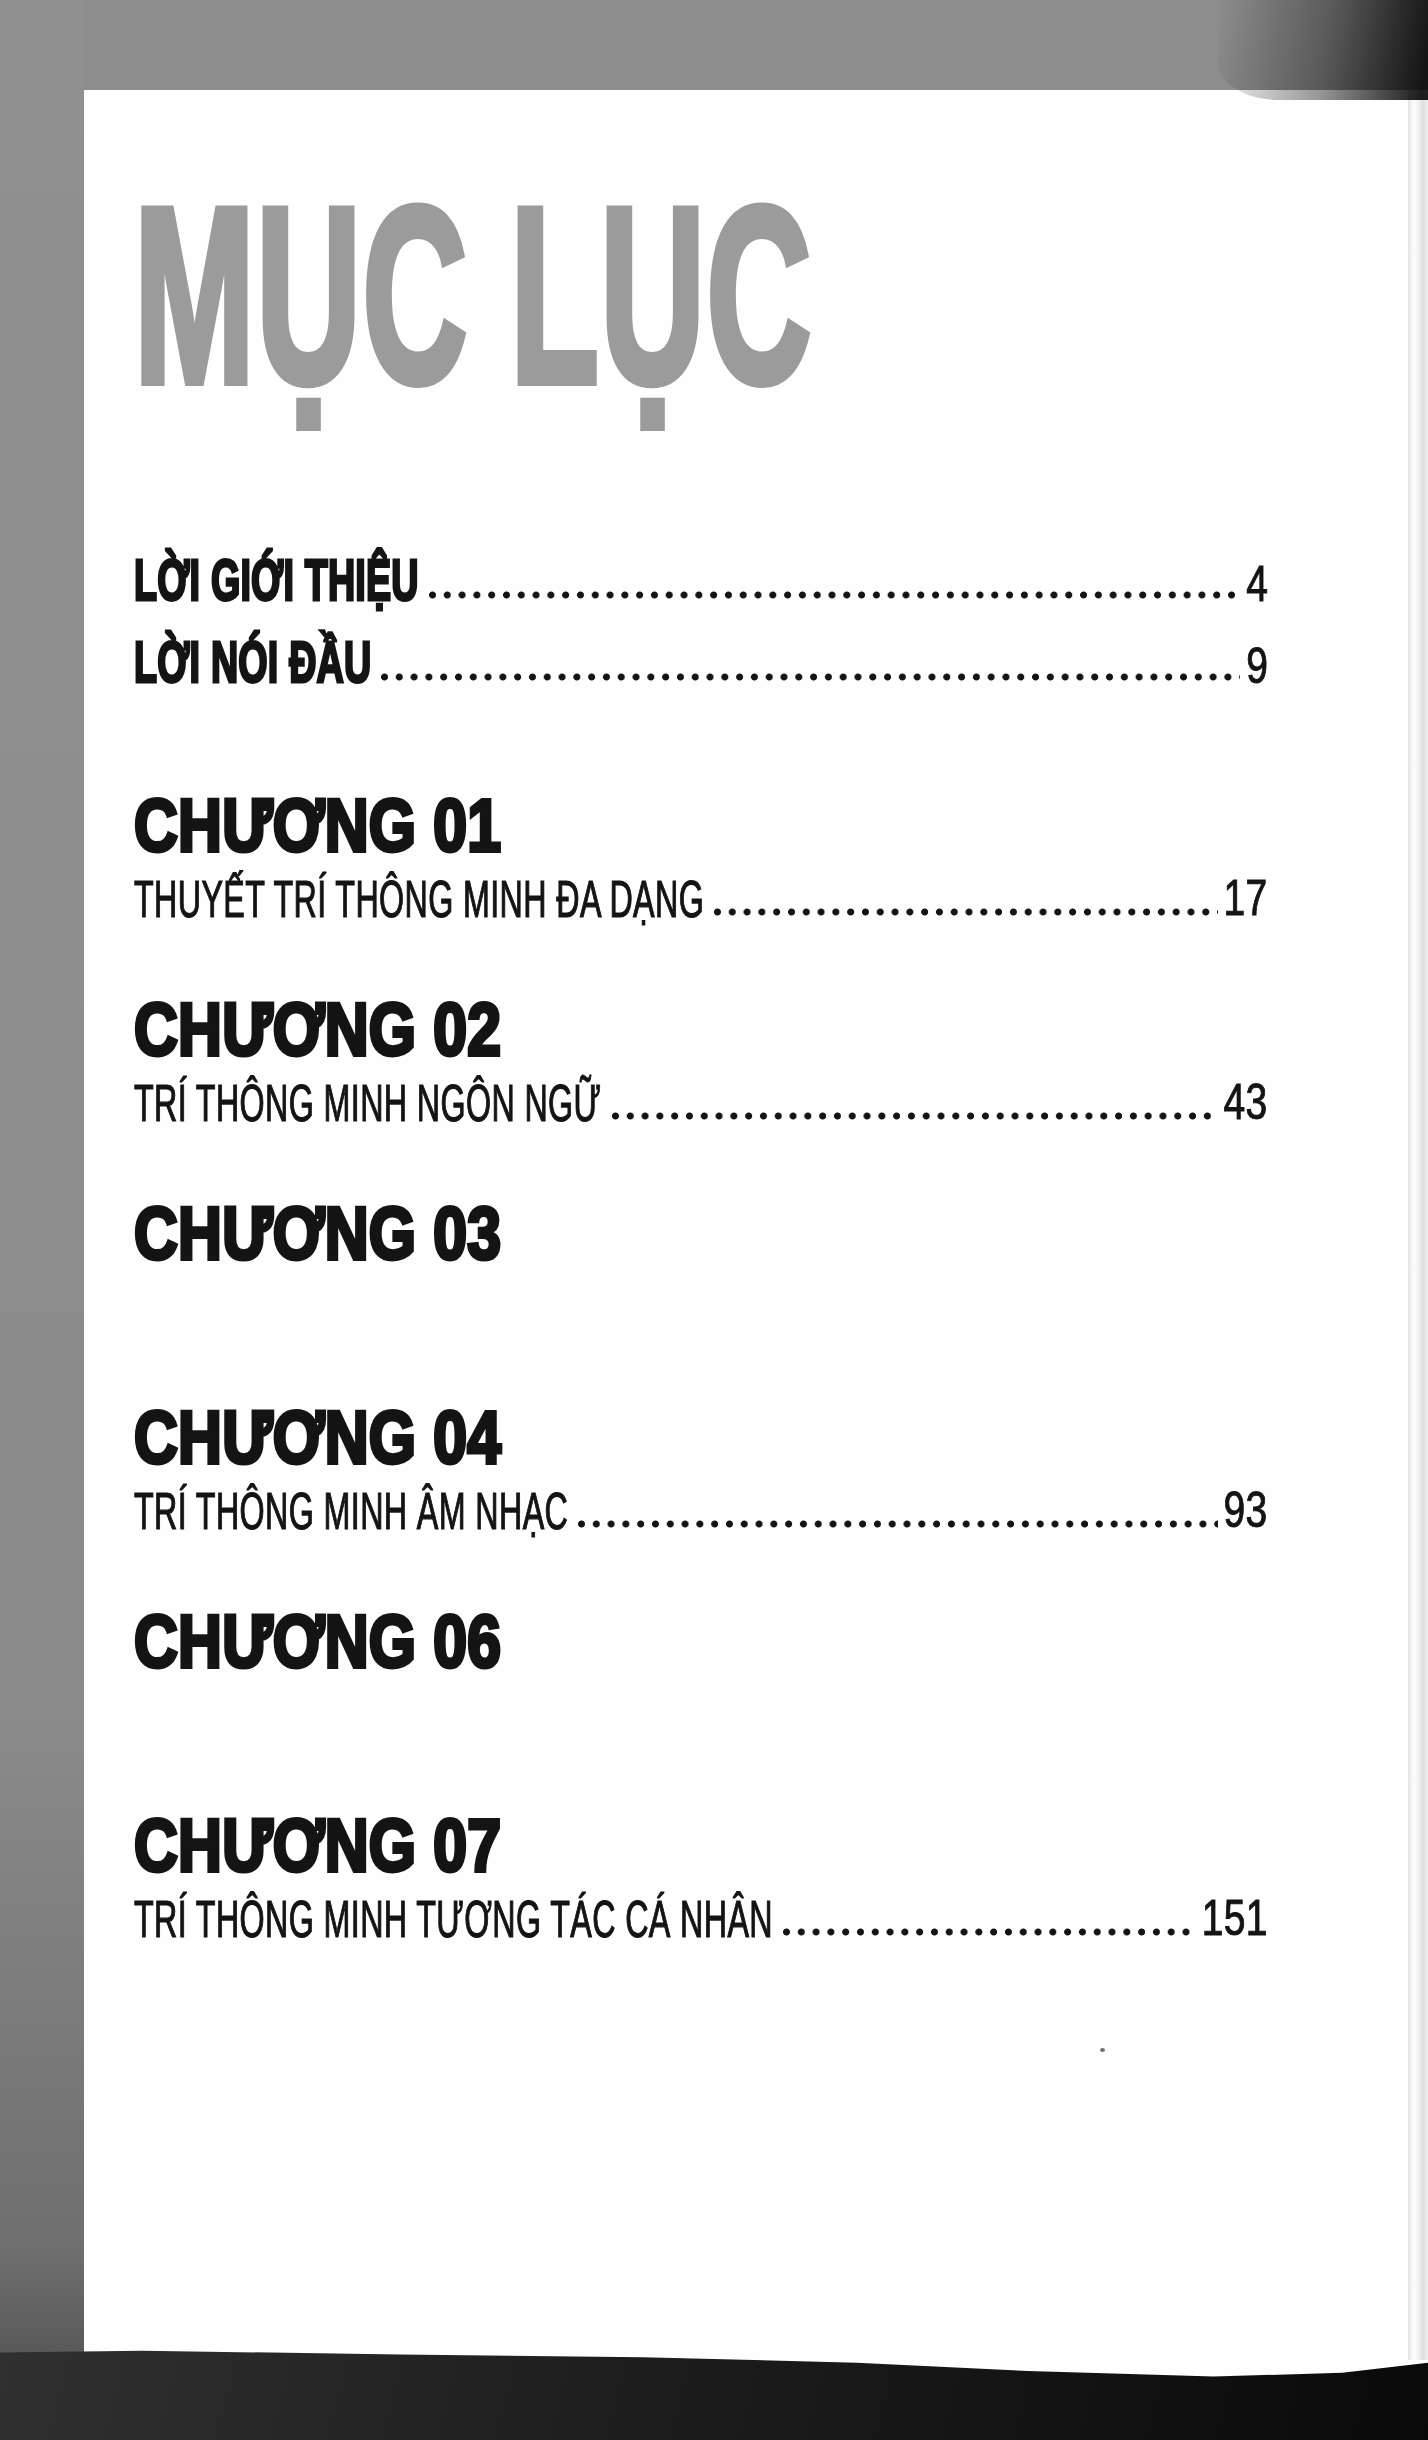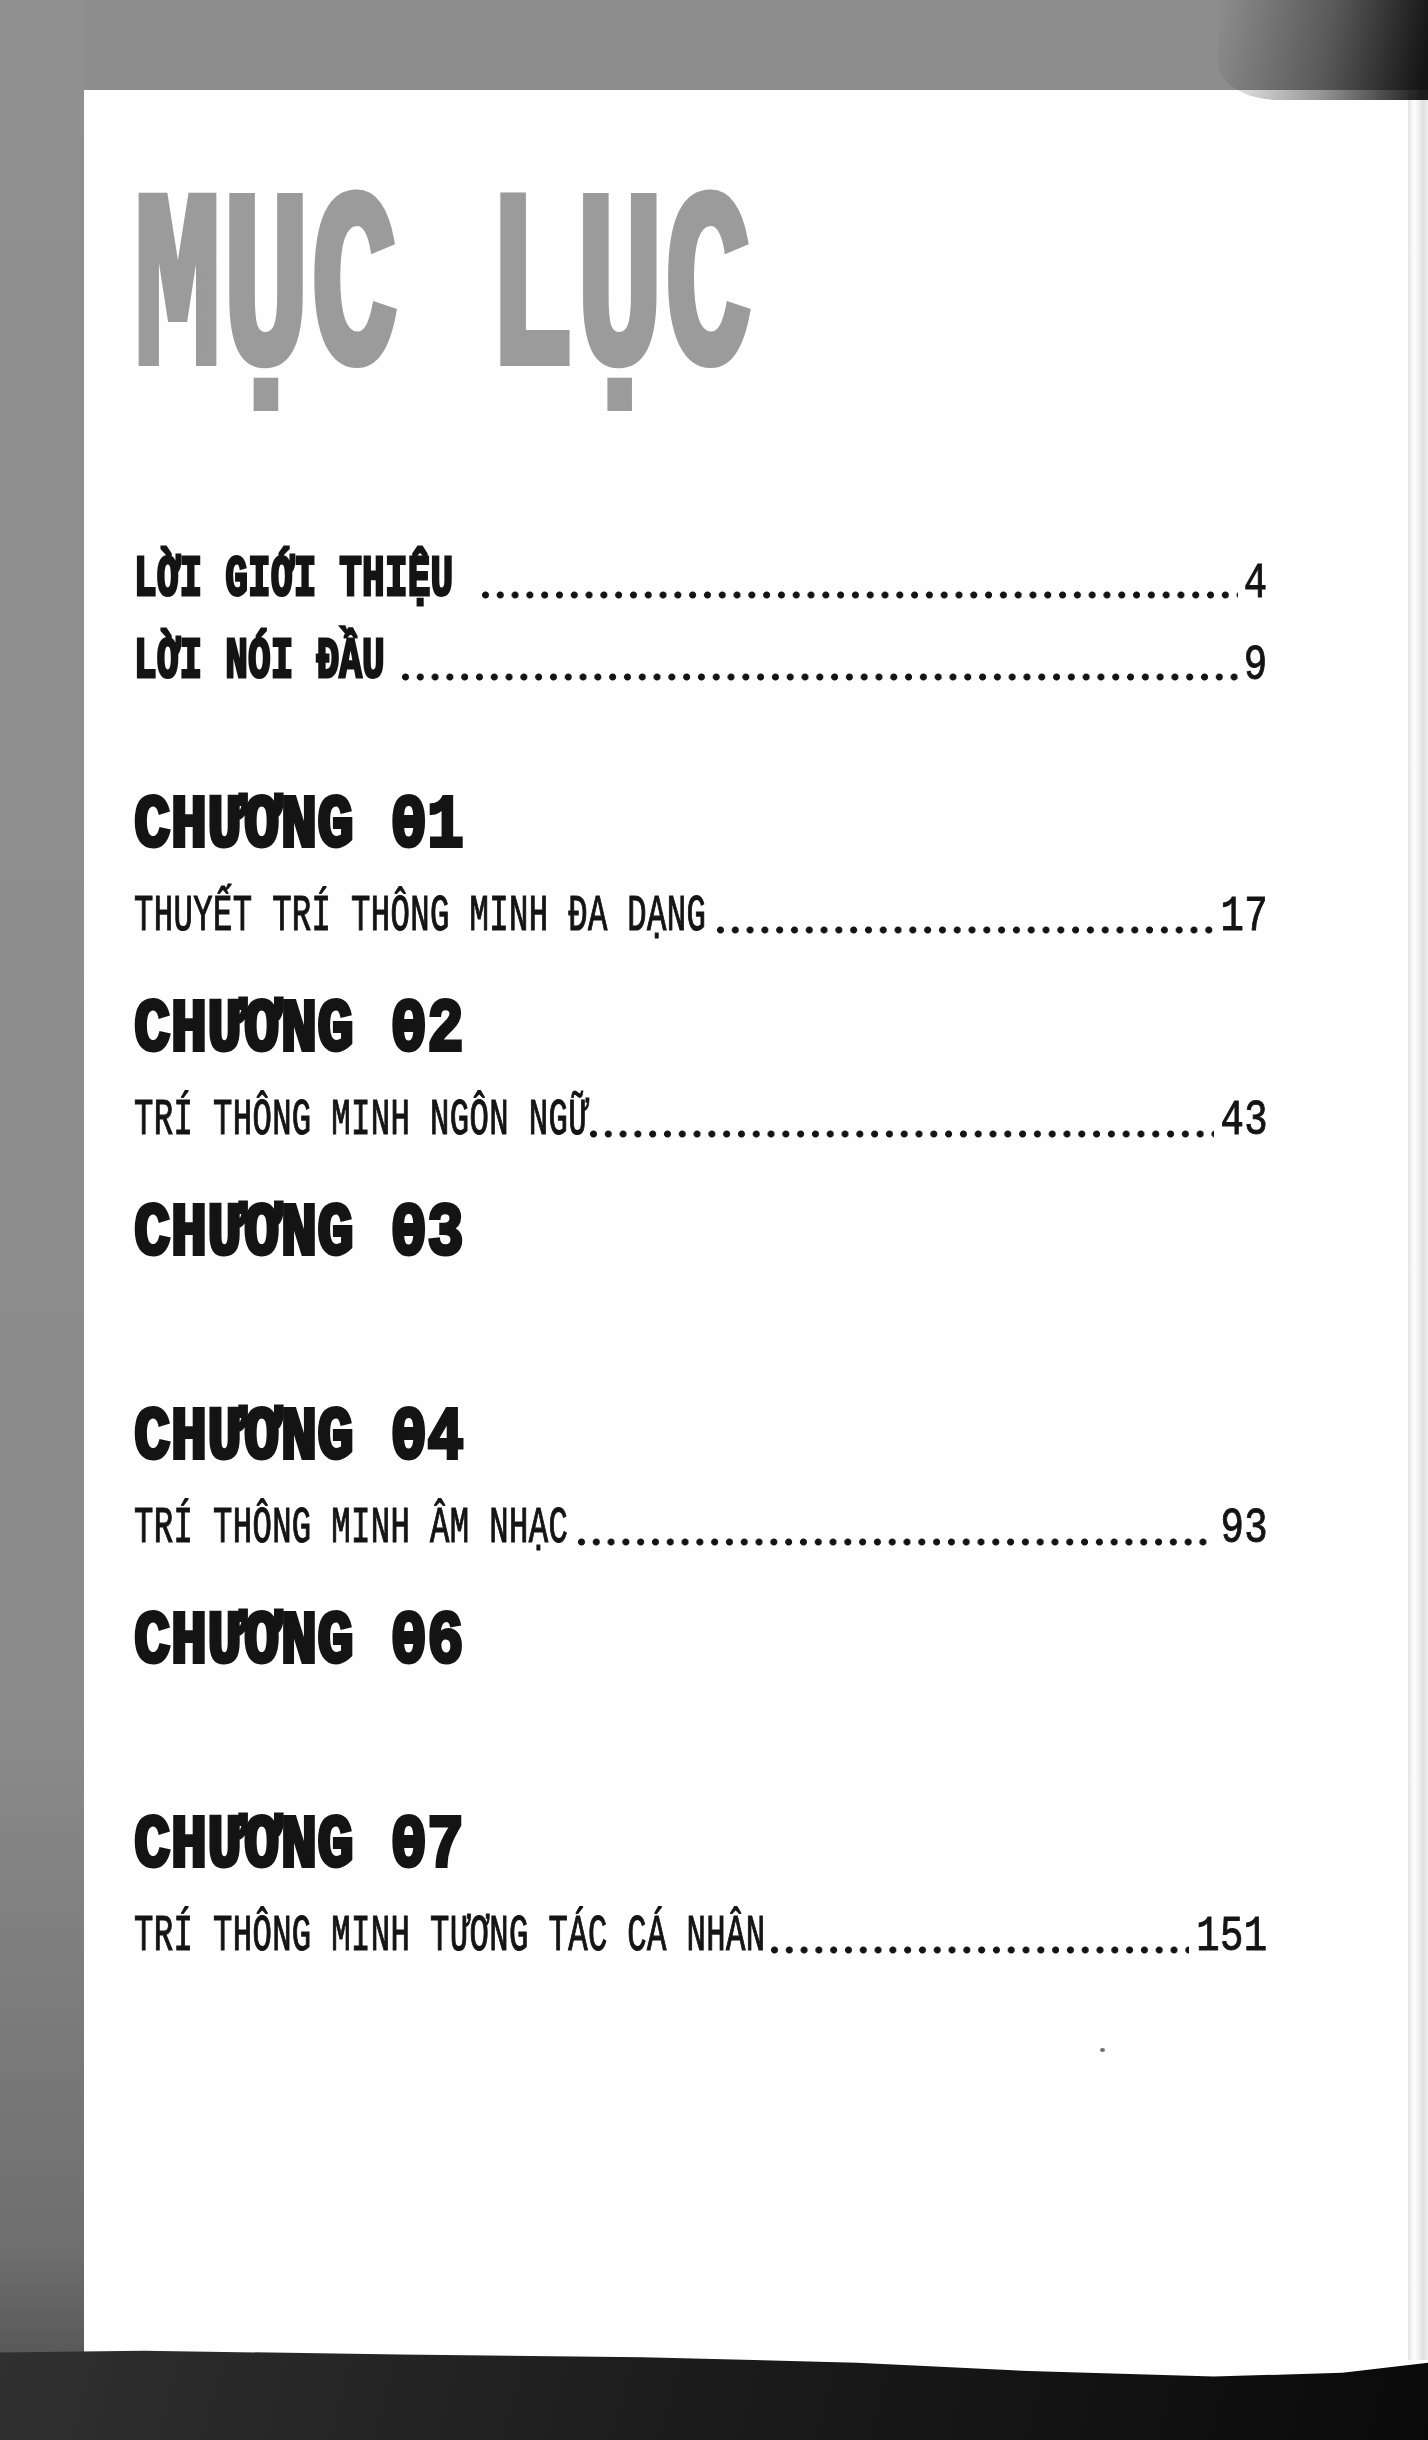--- a/index.html
+++ b/index.html
@@ -38,21 +38,21 @@
     position:absolute;left:0;top:2348px;width:1428px;height:92px;
     background:linear-gradient(105deg,#303030 0%,#1d1d1d 45%,#0a0a0a 100%);
     clip-path:polygon(0% 5%,10% 3%,28% 7%,45% 10%,60% 16%,72% 25%,85% 31%,94% 27%,100% 16%,100% 100%,0% 100%);
     z-index:6;
   }
   .speck{
     position:absolute;left:1100px;top:2048px;width:5px;height:4px;border-radius:50%;
     background:#6f6f6f;z-index:3;
   }
   
-  .content{position:absolute;left:134px;top:0;width:calc(100% - 134px - 160px);height:100%;z-index:3;color:var(--ink,#141414);font-family:Liberation Mono, monospace;}
+  .content{position:absolute;left:134px;top:0;width:calc(100% - 134px - 160px);height:100%;z-index:3;color:var(--ink,#141414);}
   .condense,.condense-r{display:inline-block;white-space:nowrap;}
   .toc-title{
     position:absolute;left:0;top:183px;
     font-size:250px;line-height:.9;font-weight:700;letter-spacing:.01em;
     color:var(--title-ink,#9b9b9b);
     -webkit-text-stroke:8px var(--title-ink,#9b9b9b);
     text-shadow:0 0 2px rgba(120,120,120,.5);
   }
   .front-matter{position:absolute;left:0;right:0;top:527px;}
   .fm-row{height:82px;display:flex;align-items:flex-end;justify-content:center;}
@@ -69,22 +69,22 @@
     font-size:50px;line-height:1;font-weight:400;letter-spacing:.01em;
     -webkit-text-stroke:1px var(--ink,#141414);
   }
   .chapters{position:absolute;left:0;right:0;top:781px;}
   .chapter{position:relative;height:196px;margin-top:8px;}
   .chapter-heading{
     font-size:74px;line-height:1;font-weight:700;letter-spacing:.004em;
     -webkit-text-stroke:4px var(--ink,#141414);
   }
   .chapter .toc-row{
-    position:absolute;left:0;right:0;top:102px;height:52px;
-    display:flex;align-items:center;
+    position:absolute;left:0;right:0;top:84px;height:52px;
+    display:flex;align-items:flex-start;
   }
   .subtitle{
     font-size:52px;line-height:1;font-weight:400;letter-spacing:.012em;
     -webkit-text-stroke:1.2px var(--ink,#141414);
   }
   .chapter .dots{margin-bottom:9px;}
 </style>
 </head>
 <body>
 

